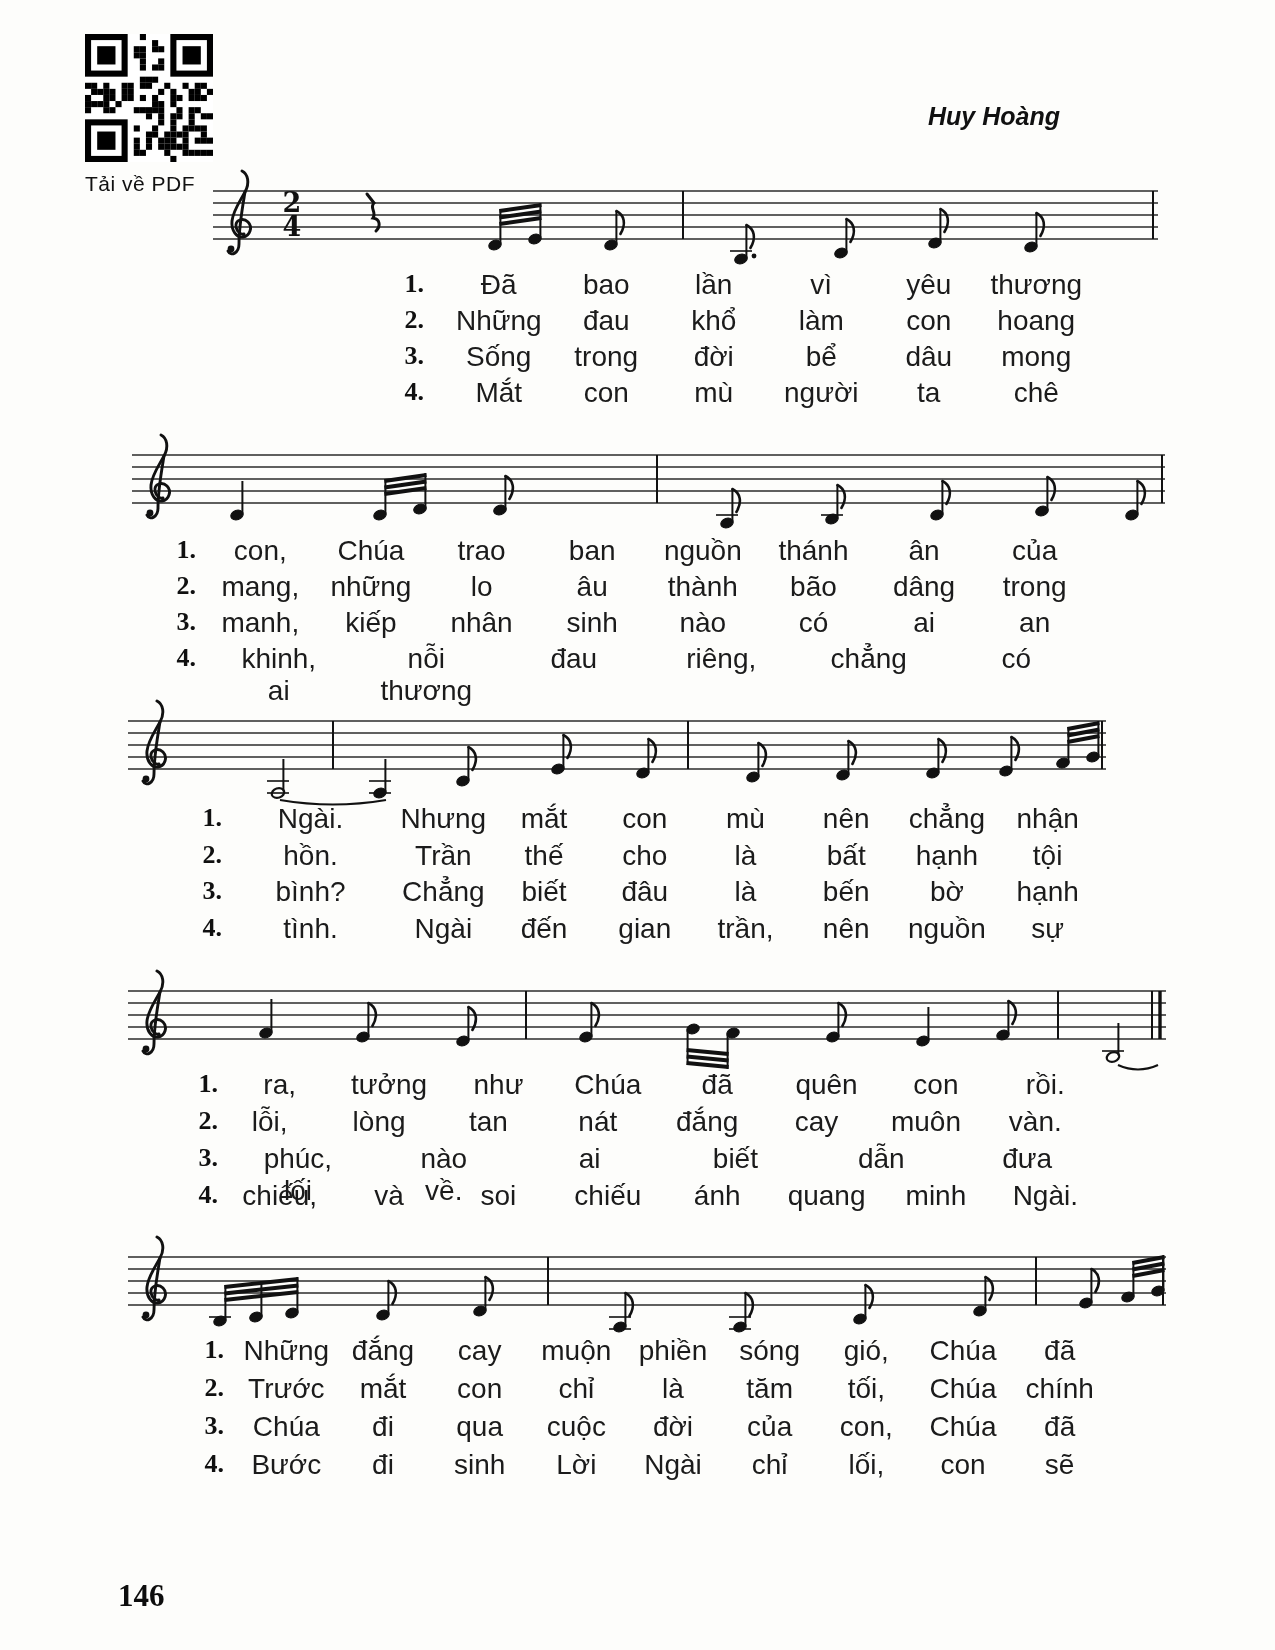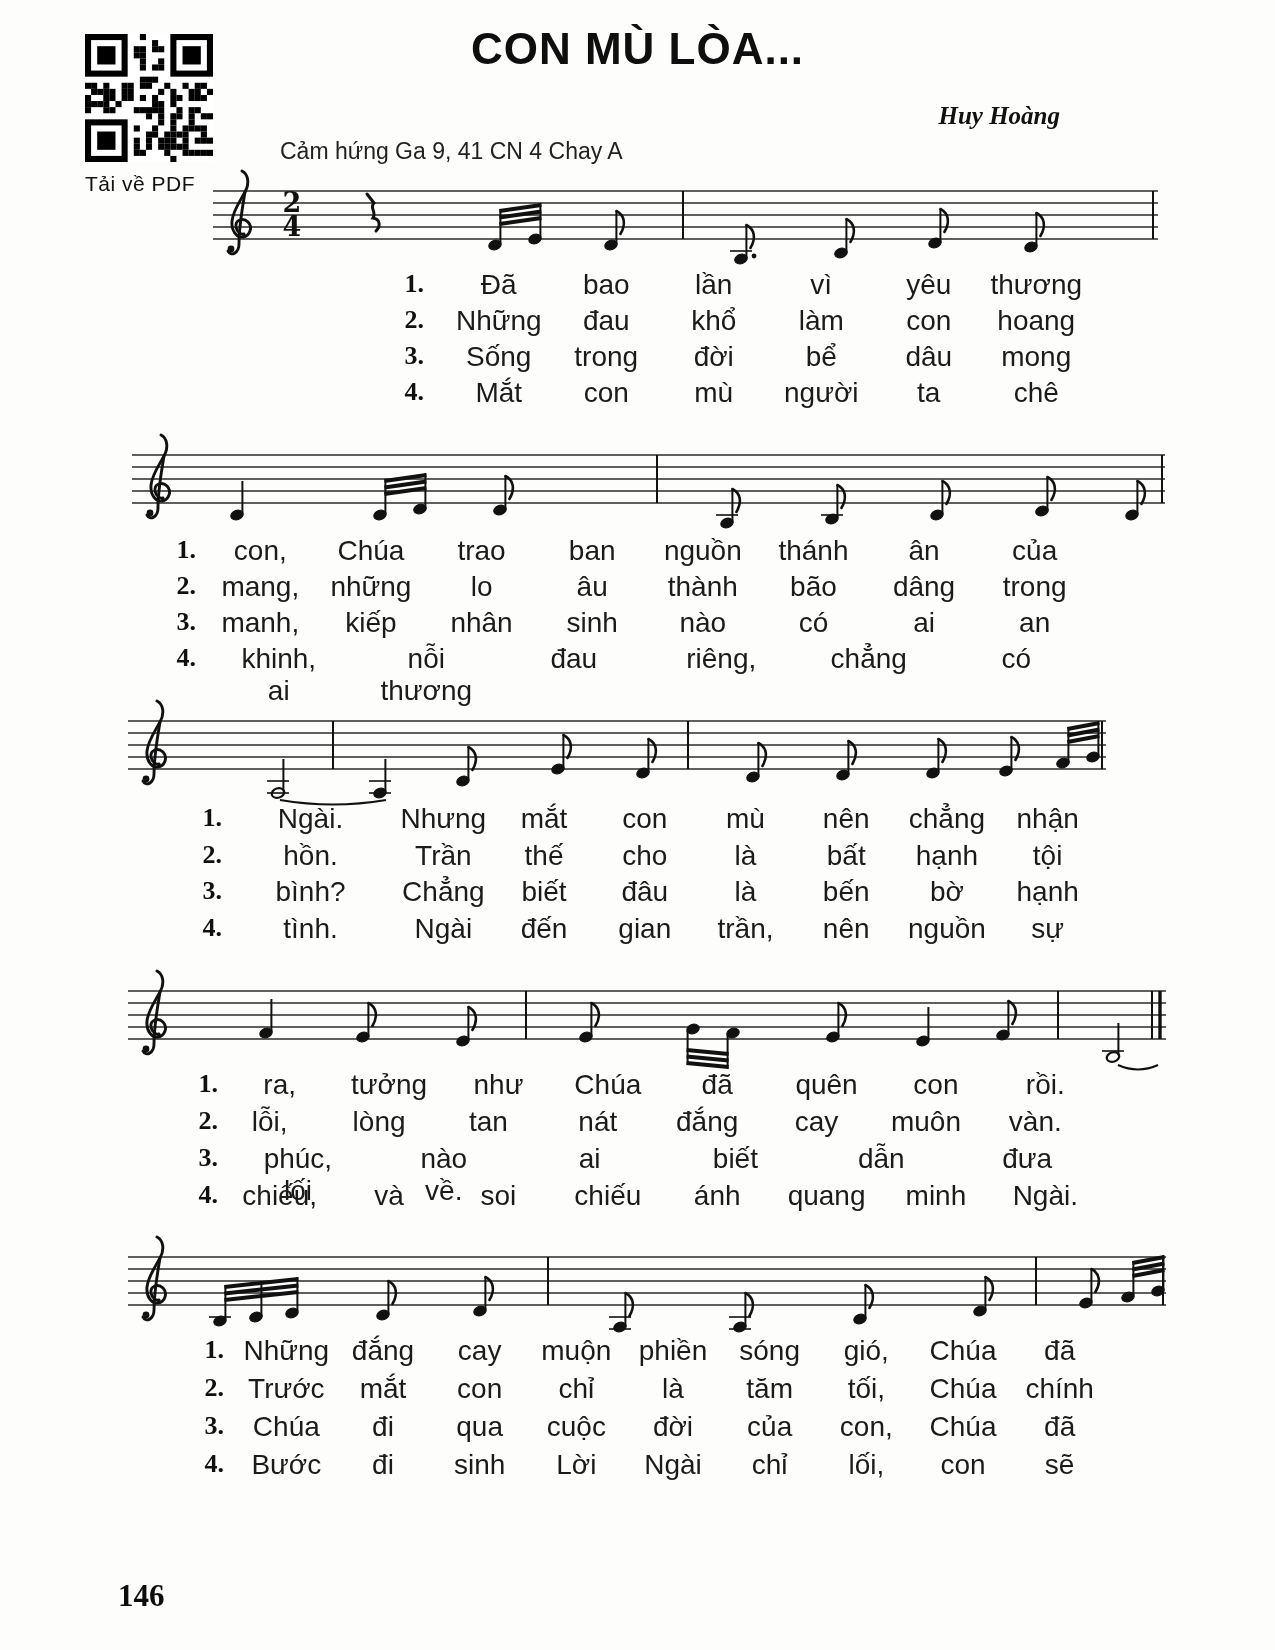--- a/index.html
+++ b/index.html
@@ -12,21 +12,21 @@
   .dl{position:absolute; left:38px; top:34px; width:150px; cursor:pointer;padding-left:47px;}
   .dl-label{margin-top:6px; font-size:21px; color:#111; letter-spacing:0.5px;}
   .title{
     position:absolute; left:0; top:24px; width:100%; text-align:center;
     font-size:44px; font-weight:bold; letter-spacing:1px; color:#0e0e0e;
     font-family:"Liberation Sans","DejaVu Sans",sans-serif;
   }
   .composer{
     position:absolute; right:215px; top:102px;
     font-size:25px; font-weight:bold; font-style:italic; color:#111;
-    font-family:Liberation Serif, serif;
+    font-family:Liberation Sans, sans-serif;
   }
   .caption{
     position:absolute; left:280px; top:138px;
     font-size:23px; color:#222;
   }
   .staff{position:absolute;}
   .verse-block{position:absolute;}
   .verse-line{position:absolute; left:0; width:100%; height:36px;}
   .verse-num{
     position:absolute; text-align:right; font-weight:bold; font-size:26px;
@@ -175,25 +175,23 @@
         <rect x="14" y="0" width="7" height="7" fill="#000"></rect>
         <rect x="15" y="1" width="5" height="5" fill="#fff"></rect>
         <rect x="16" y="2" width="3" height="3" fill="#000"></rect>
         <rect x="0" y="14" width="7" height="7" fill="#000"></rect>
         <rect x="1" y="15" width="5" height="5" fill="#fff"></rect>
         <rect x="2" y="16" width="3" height="3" fill="#000"></rect>
       </svg>
     <div class="dl-label">Tải về PDF</div>
   </div>
 
-  <div class="title">CON MÙ LÒA...</div>
 
   <div class="composer">Huy Hoàng</div>
 
-  <div class="caption">Cảm hứng Ga 9, 41 CN 4 Chay A</div>
 
   <div id="staves">
       <div class="staff" style="left: 213px; top: 166px;"><svg width="945" height="112" viewBox="0 0 945 112">
           <line x1="0" y1="25" x2="945" y2="25" stroke="#2a2a2a" stroke-width="1.3"></line>
           <line x1="0" y1="37" x2="945" y2="37" stroke="#2a2a2a" stroke-width="1.3"></line>
           <line x1="0" y1="49" x2="945" y2="49" stroke="#2a2a2a" stroke-width="1.3"></line>
           <line x1="0" y1="61" x2="945" y2="61" stroke="#2a2a2a" stroke-width="1.3"></line>
           <line x1="0" y1="73" x2="945" y2="73" stroke="#2a2a2a" stroke-width="1.3"></line>
           <g>
             <path d="M29,5 C35,8 37,17 32,26 C26,37 20,45 19,55 C18,65 24,72 30,71 C37,70 40,61 35,56 C30,51 22,54 23,61 C24,66 28,69 31,68" fill="none" stroke="#111" stroke-width="2.9" stroke-linecap="round"></path>

